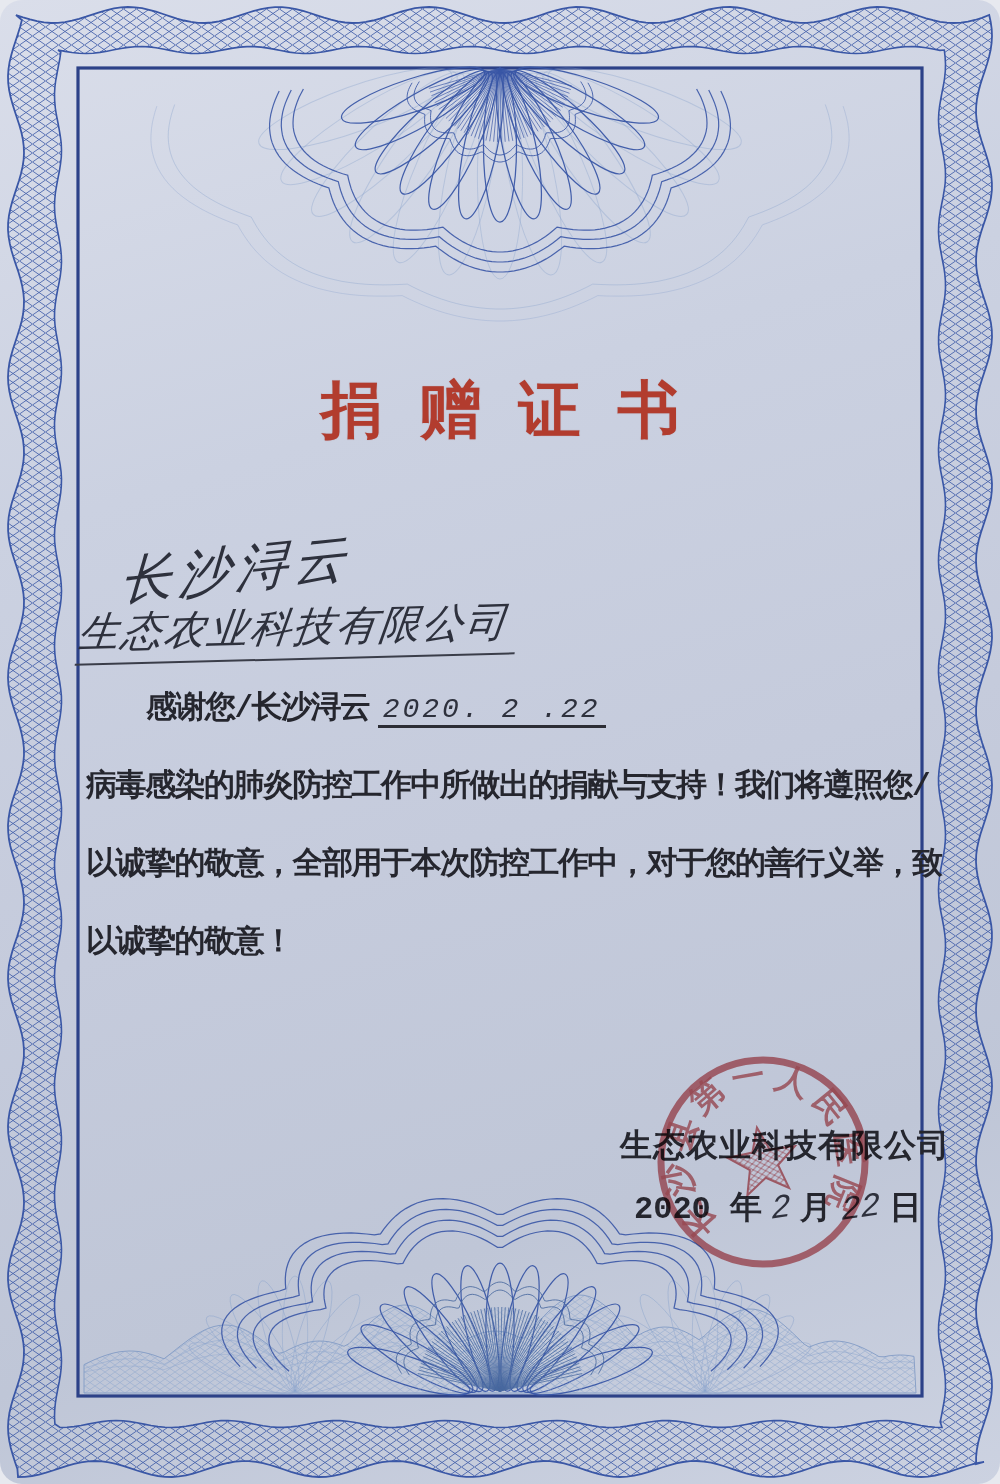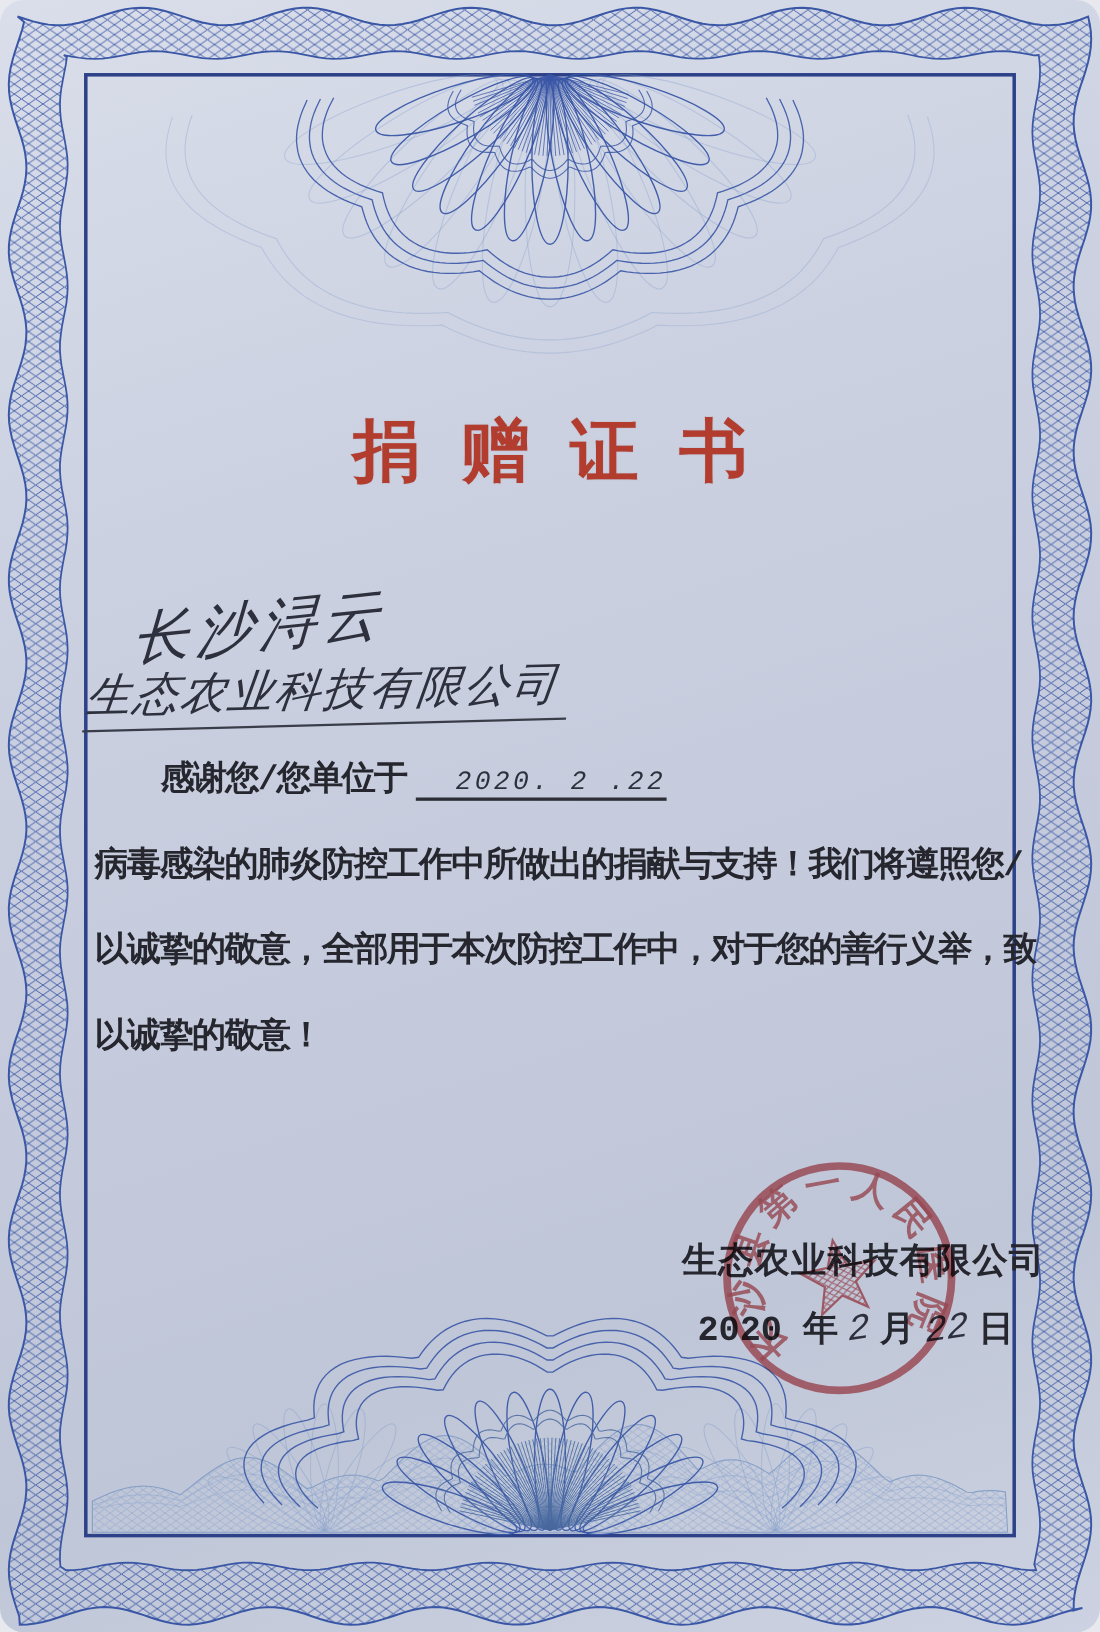--- a/index.html
+++ b/index.html
@@ -17,22 +17,22 @@
   .hw1{position:absolute;left:120px;top:535px;font-size:52px;letter-spacing:6px;
     transform:rotate(-6deg) skewX(-9deg);}
   .recipient{position:absolute;left:78px;top:600px;display:flex;align-items:baseline;}
   .hw2{font-size:41px;letter-spacing:2px;border-bottom:2px solid #3a3d49;
     padding:0 10px 3px 0;transform:rotate(-1.5deg) skewX(-8deg);display:inline-block;}
   .salutation{font-size:34px;font-weight:700;color:#25262e;margin-left:4px;}
   .bodytext{position:absolute;left:86px;top:686px;width:848px;
     font-size:31px;font-weight:700;color:#25262e;letter-spacing:-1.5px;}
   .bline{height:78px;white-space:nowrap;display:flex;align-items:baseline;}
   .indent{padding-left:60px;}
-  .datehw{display:inline-block;min-width:228px;text-align:right;margin:1px 8px;
-    border-bottom:3px solid #2c2d35;font-size:24px;letter-spacing:3px;
+  .datehw{display:inline-block;min-width:228px;text-align:center;margin:1px 8px;
+    border-bottom:3px solid #2c2d35;font-size:28px;letter-spacing:3px;
     font-weight:500;font-style:italic;color:#2e313d;}
   .issuer{position:absolute;left:620px;top:1124px;font-size:32px;font-weight:700;
     color:#25262e;letter-spacing:1px;}
   .issue-date{position:absolute;left:634px;top:1186px;display:flex;align-items:center;gap:9px;
     font-size:32px;font-weight:700;color:#25262e;}
   .hwd{font-size:33px;font-weight:500;font-style:italic;color:#2e313d;
     display:inline-block;transform:rotate(-8deg) skewX(-6deg);}
 </style>
 </head>
 <body>
@@ -252,21 +252,21 @@
     <div class="title">捐赠证书</div>
 
     <div class="hw hw1">长沙浔云</div>
 
     <div class="recipient">
       <span class="hw hw2">生态农业科技有限公司</span>
     </div>
 
     <div class="bodytext">
       <div class="bline indent">
-        <span>感谢您/您单位于</span>
+        <span>感谢您/长沙浔云</span>
         <span class="datehw">2020. 2 .22</span>
       </div>
       <div class="bline">病毒感染的肺炎防控工作中所做出的捐献与支持！我们将遵照您/</div>
       <div class="bline">以诚挚的敬意，全部用于本次防控工作中，对于您的善行义举，致</div>
       <div class="bline">以诚挚的敬意！</div>
     </div>
 
     <div class="issuer">生态农业科技有限公司</div>
 
     <div class="issue-date">

